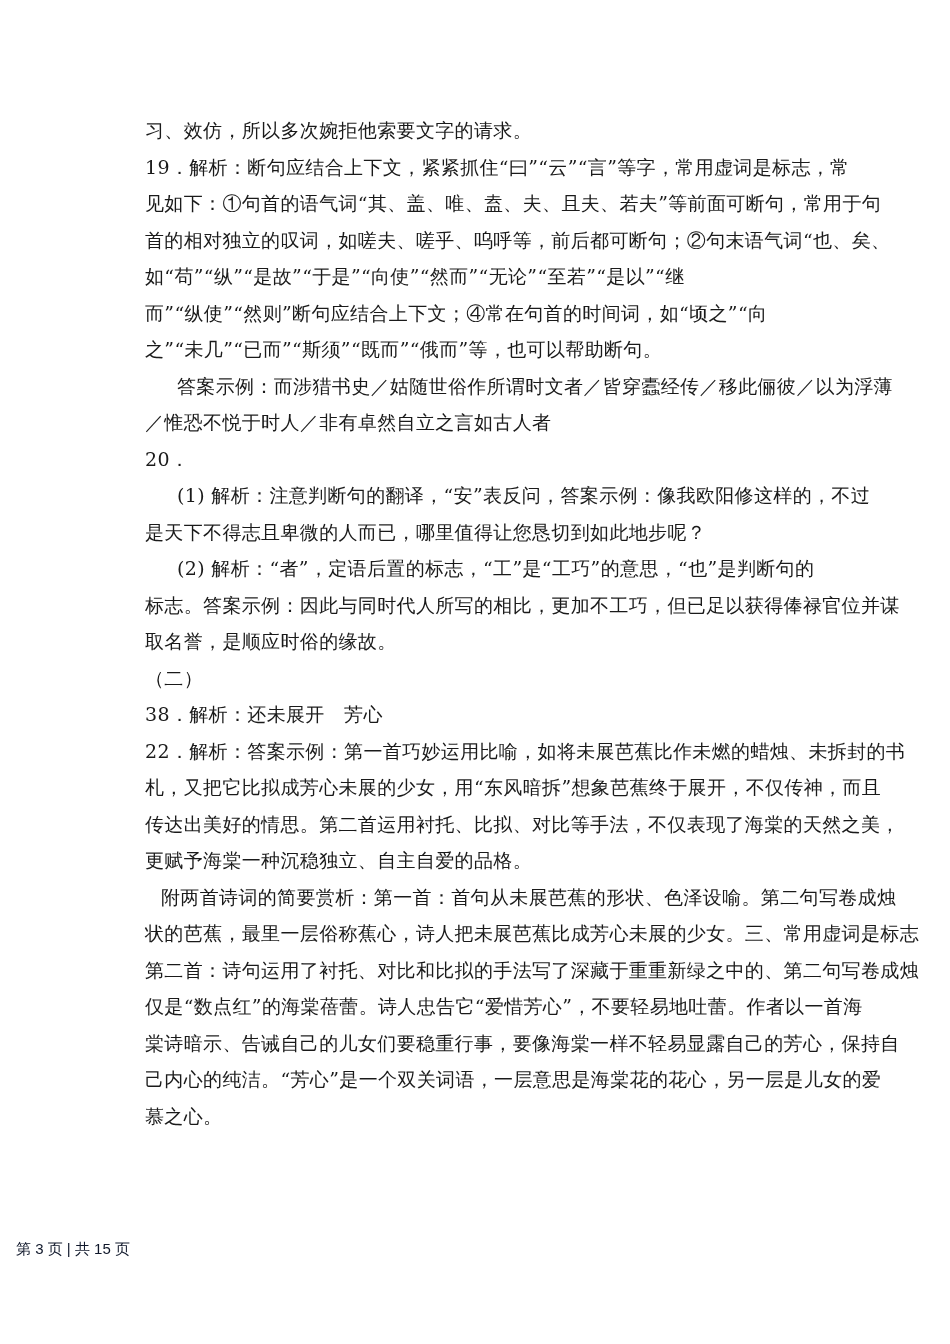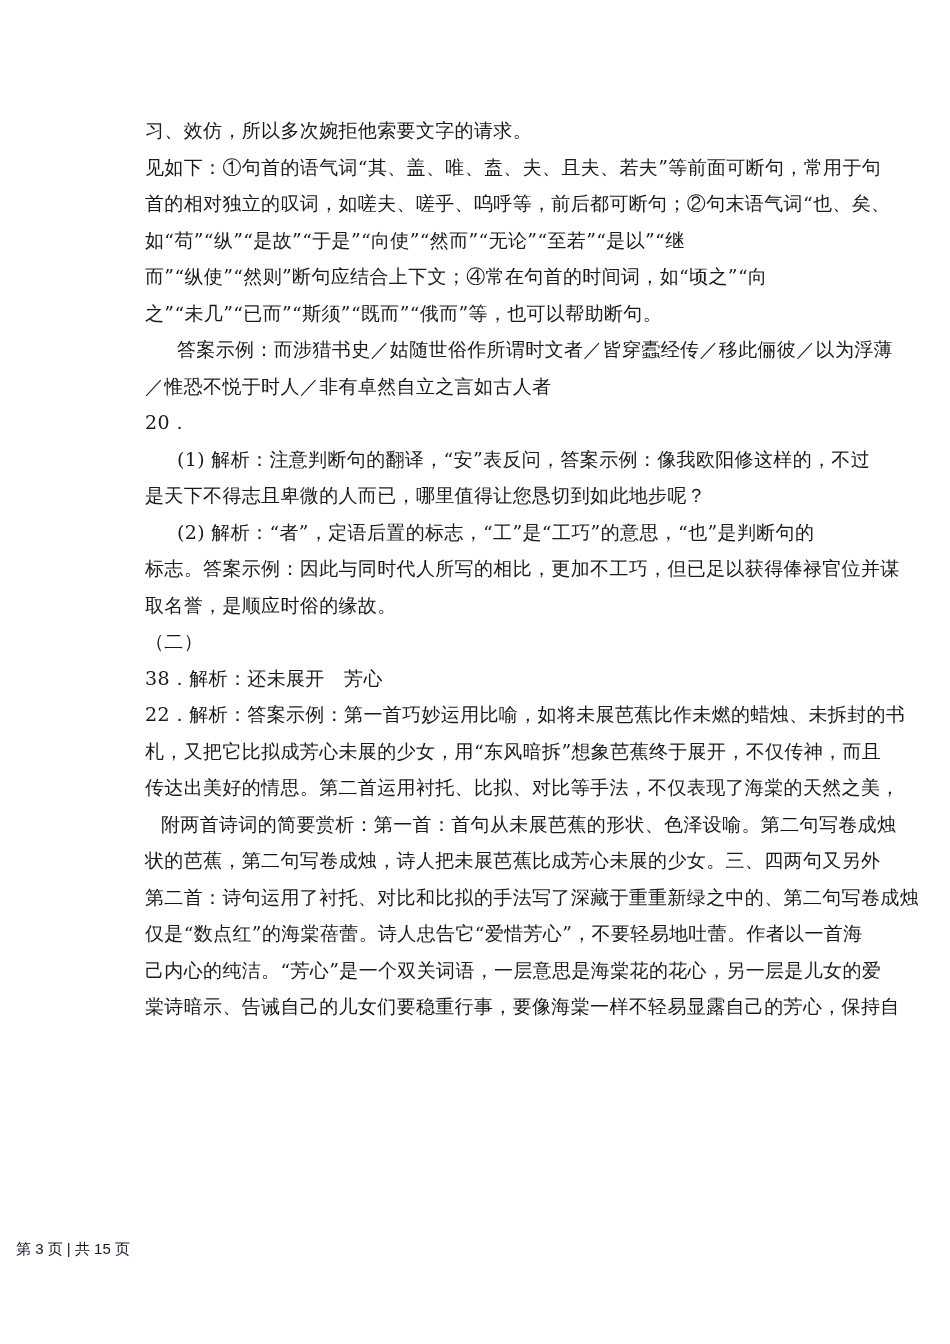--- a/index.html
+++ b/index.html
@@ -37,20 +37,21 @@
       font-family: "Liberation Sans", "DejaVu Sans", sans-serif;
       font-size: 15px;
       color: #0f172a;
     }
   </style>
 </head>
 <body>
 
 <div class="page">
   <div class="line">习、效仿，所以多次婉拒他索要文字的请求。</div>
+  <div class="line">19．解析：断句应结合上下文，紧紧抓住“曰”“云”“言”等字，常用虚词是标志，常</div>
   <div class="line">见如下：①句首的语气词“其、盖、唯、盍、夫、且夫、若夫”等前面可断句，常用于句</div>
   <div class="line">首的相对独立的叹词，如嗟夫、嗟乎、呜呼等，前后都可断句；②句末语气词“也、矣、</div>
   <div class="line">如“苟”“纵”“是故”“于是”“向使”“然而”“无论”“至若”“是以”“继</div>
   <div class="line">而”“纵使”“然则”断句应结合上下文；④常在句首的时间词，如“顷之”“向</div>
   <div class="line">之”“未几”“已而”“斯须”“既而”“俄而”等，也可以帮助断句。</div>
 
   <div class="line" style="padding-left:32px">答案示例：而涉猎书史／姑随世俗作所谓时文者／皆穿蠹经传／移此俪彼／以为浮薄</div>
   <div class="line">／惟恐不悦于时人／非有卓然自立之言如古人者</div>
 
   <div class="line">20．</div>
@@ -62,22 +63,24 @@
   <div class="line">标志。答案示例：因此与同时代人所写的相比，更加不工巧，但已足以获得俸禄官位并谋</div>
   <div class="line">取名誉，是顺应时俗的缘故。</div>
 
   <div class="line">（二）</div>
 
   <div class="line">38．解析：还未展开　芳心</div>
 
   <div class="line">22．解析：答案示例：第一首巧妙运用比喻，如将未展芭蕉比作未燃的蜡烛、未拆封的书</div>
   <div class="line">札，又把它比拟成芳心未展的少女，用“东风暗拆”想象芭蕉终于展开，不仅传神，而且</div>
   <div class="line">传达出美好的情思。第二首运用衬托、比拟、对比等手法，不仅表现了海棠的天然之美，</div>
+  <div class="line">更赋予海棠一种沉稳独立、自主自爱的品格。</div>
 
   <div class="line" style="padding-left:16px">附两首诗词的简要赏析：第一首：首句从未展芭蕉的形状、色泽设喻。第二句写卷成烛</div>
-  <div class="line">状的芭蕉，第二句写卷成烛，诗人把未展芭蕉比成芳心未展的少女。三、四两句又另外</div>
+  <div class="line">状的芭蕉，最里一层俗称蕉心，诗人把未展芭蕉比成芳心未展的少女。三、常用虚词是标志</div>
   <div class="line">第二首：诗句运用了衬托、对比和比拟的手法写了深藏于重重新绿之中的、第二句写卷成烛</div>
   <div class="line">仅是“数点红”的海棠蓓蕾。诗人忠告它“爱惜芳心”，不要轻易地吐蕾。作者以一首海</div>
+  <div class="line">棠诗暗示、告诫自己的儿女们要稳重行事，要像海棠一样不轻易显露自己的芳心，保持自</div>
   <div class="line">己内心的纯洁。“芳心”是一个双关词语，一层意思是海棠花的花心，另一层是儿女的爱</div>
-  <div class="line">棠诗暗示、告诫自己的儿女们要稳重行事，要像海棠一样不轻易显露自己的芳心，保持自</div>
+  <div class="line">慕之心。</div>
 </div>
 
 <div class="footer">第 3 页 | 共 15 页</div>
 
 </body></html>

